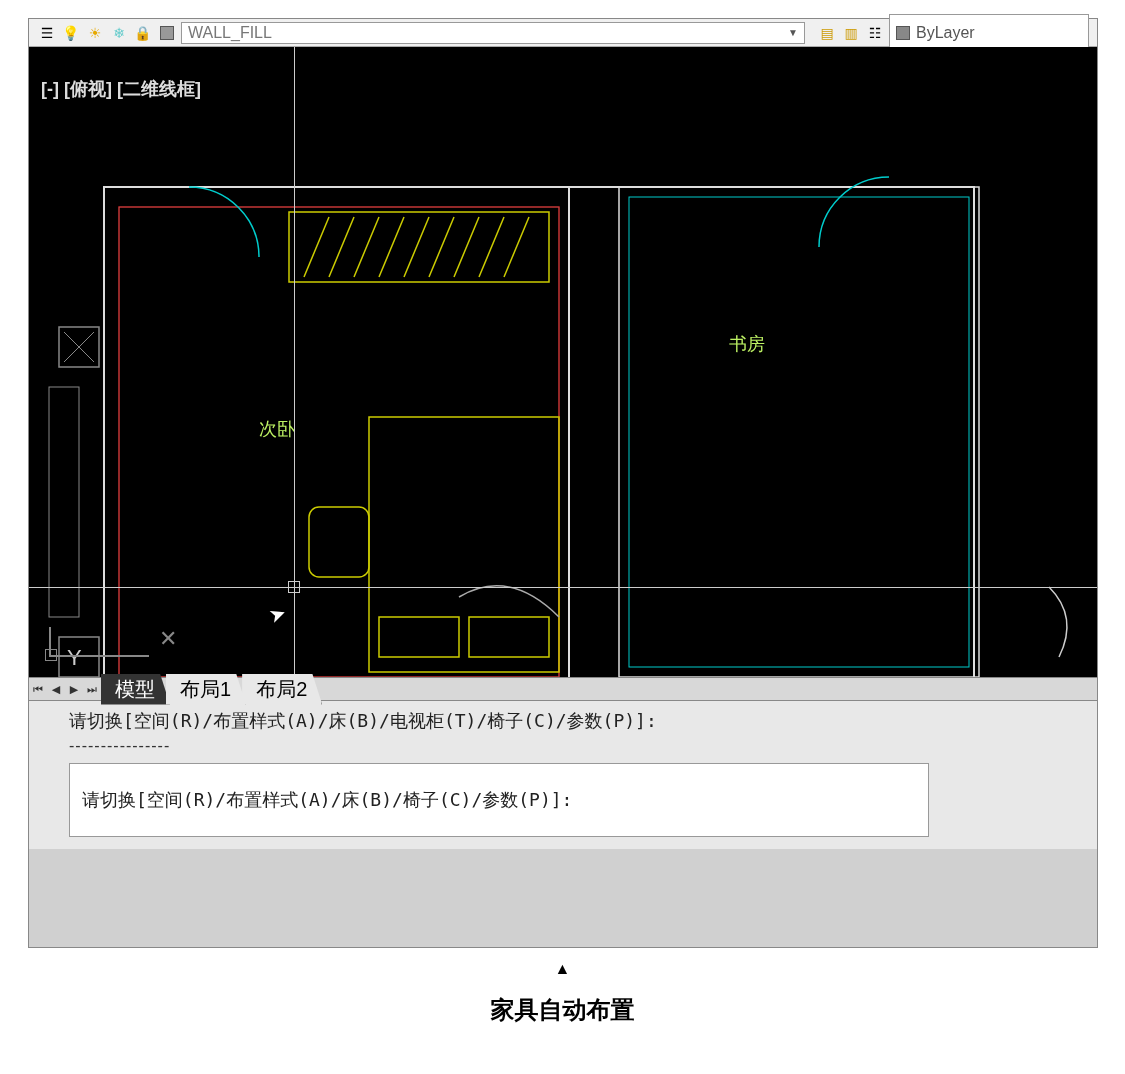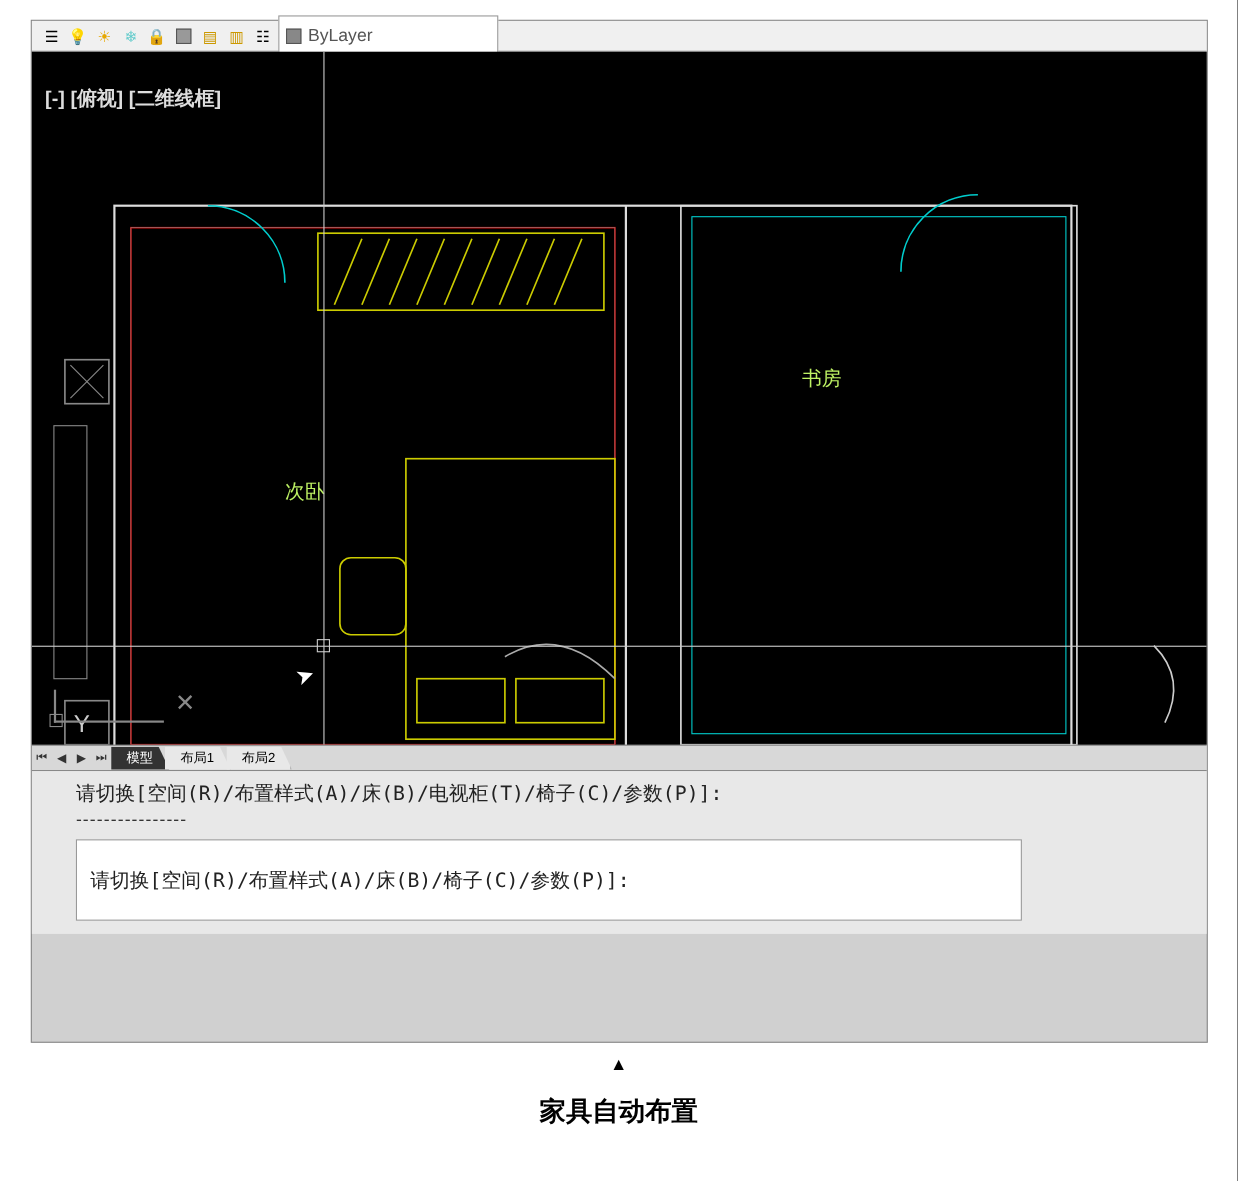--- a/index.html
+++ b/index.html
@@ -121,21 +121,21 @@
       top: 555px;
       color: #fff;
       font-size: 20px;
       transform: rotate(-20deg);
     }
     .room-label {
       position: absolute;
       color: #bef264;
       font-size: 18px;
     }
-    .room1 { left: 230px; top: 388px; }
+    .room1 { left: 230px; top: 370px; }
     .room2 { left: 700px; top: 285px; }
     .room3 { left: 898px; top: 710px; font-size: 20px; letter-spacing: 2px; font-weight: bold; }
     .ucs-icon {
       position: absolute;
       left: 20px;
       bottom: 20px;
       width: 100px;
       height: 30px;
       border-left: 2px solid #888;
       border-bottom: 2px solid #888;
@@ -174,21 +174,21 @@
       height: 18px;
       display: flex;
       align-items: center;
       justify-content: center;
       font-size: 11px;
       color: #333;
       cursor: pointer;
     }
     .tab {
       padding: 2px 14px;
-      font-size: 12px;
+      font-size: 20px;
       background: #e8e8e8;
       border-right: 1px solid #999;
       clip-path: polygon(0 0, calc(100% - 10px) 0, 100% 100%, 0 100%);
       margin-right: -4px;
     }
     .tab.active {
       background: #333;
       color: #fff;
     }
     .command-area {
@@ -242,20 +242,24 @@
 
   <div class="toolbar">
     <span class="toolbar-icon">☰</span>
     <span class="toolbar-icon" style="color:#e6c200;">💡</span>
     <span class="toolbar-icon" style="color:#e6a800;">☀</span>
     <span class="toolbar-icon" style="color:#6cc;">❄</span>
     <span class="toolbar-icon" style="color:#48a;">🔒</span>
     <span class="toolbar-icon">
         <span class="swatch" style="background:#999;"></span>
       </span>
+    <div class="layer-dropdown">
+      <span>WALL_FILL</span>
+      <span class="dd-arrow">▼</span>
+    </div>
     <div class="toolbar-right">
       <span class="toolbar-icon" style="color:#c90;">▤</span>
       <span class="toolbar-icon" style="color:#c90;">▥</span>
       <span class="toolbar-icon">☷</span>
       <div class="bylayer-box">
         <span class="swatch"></span>
         <span>ByLayer</span>
       </div>
     </div>
   </div>

